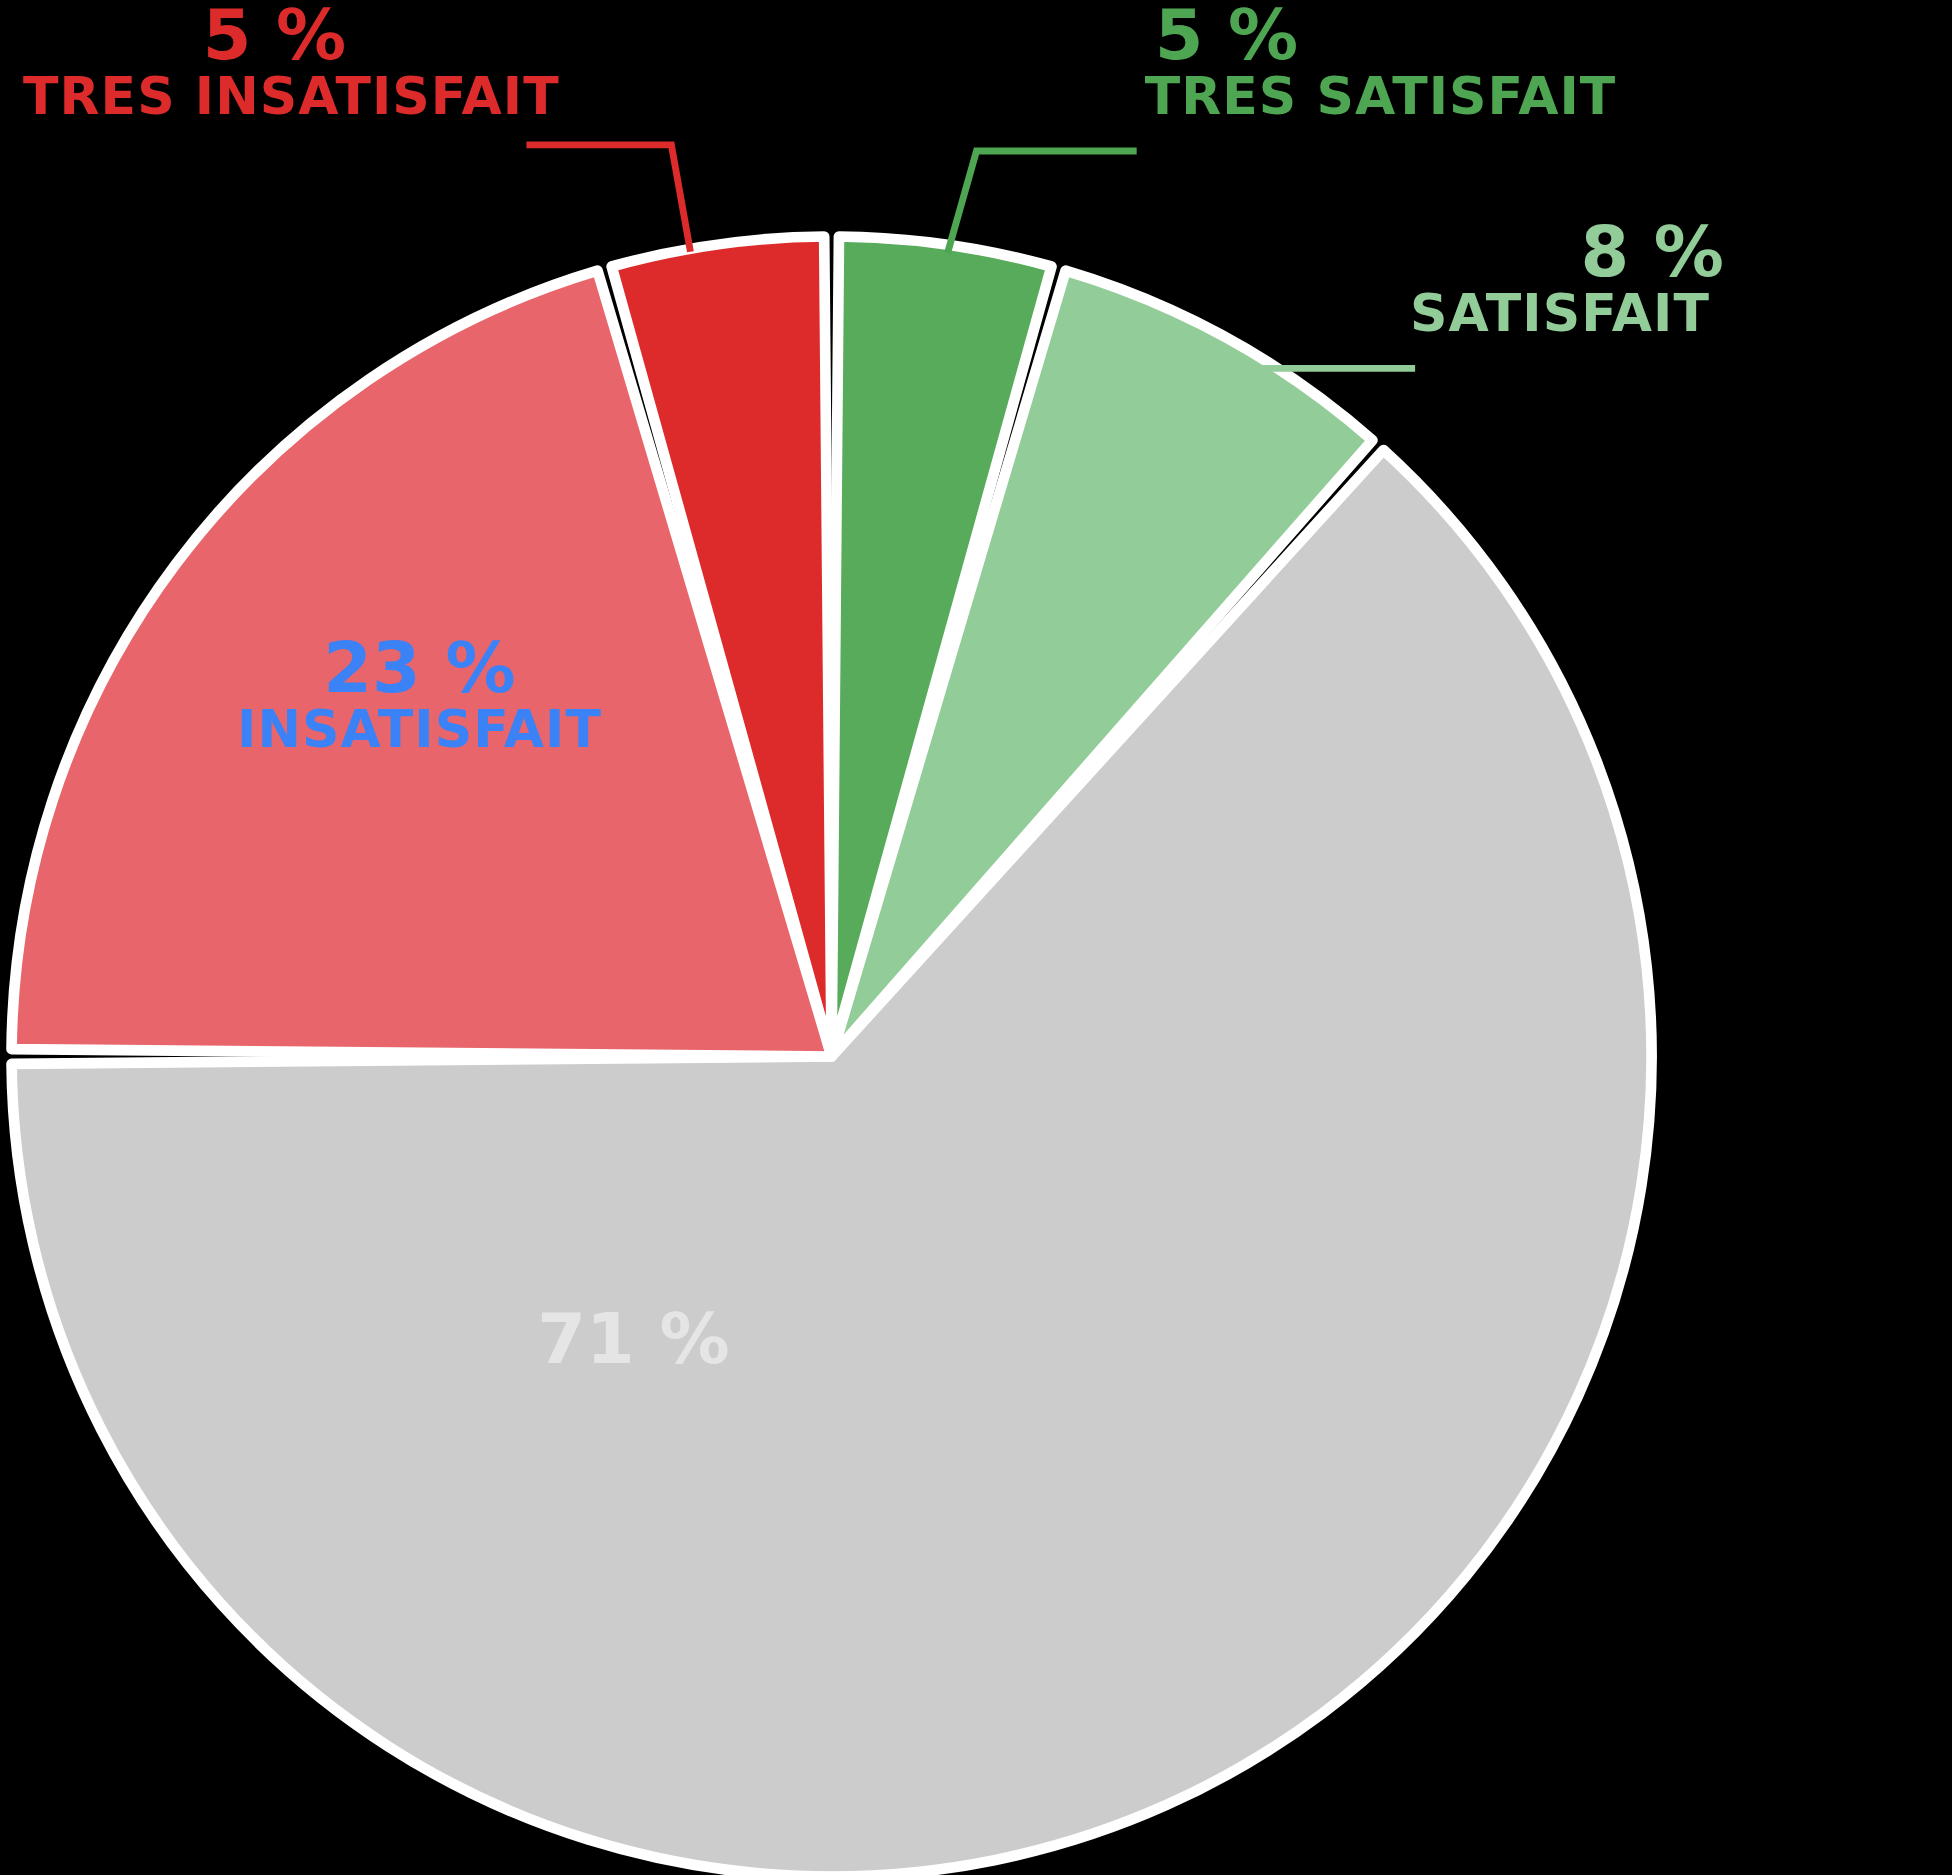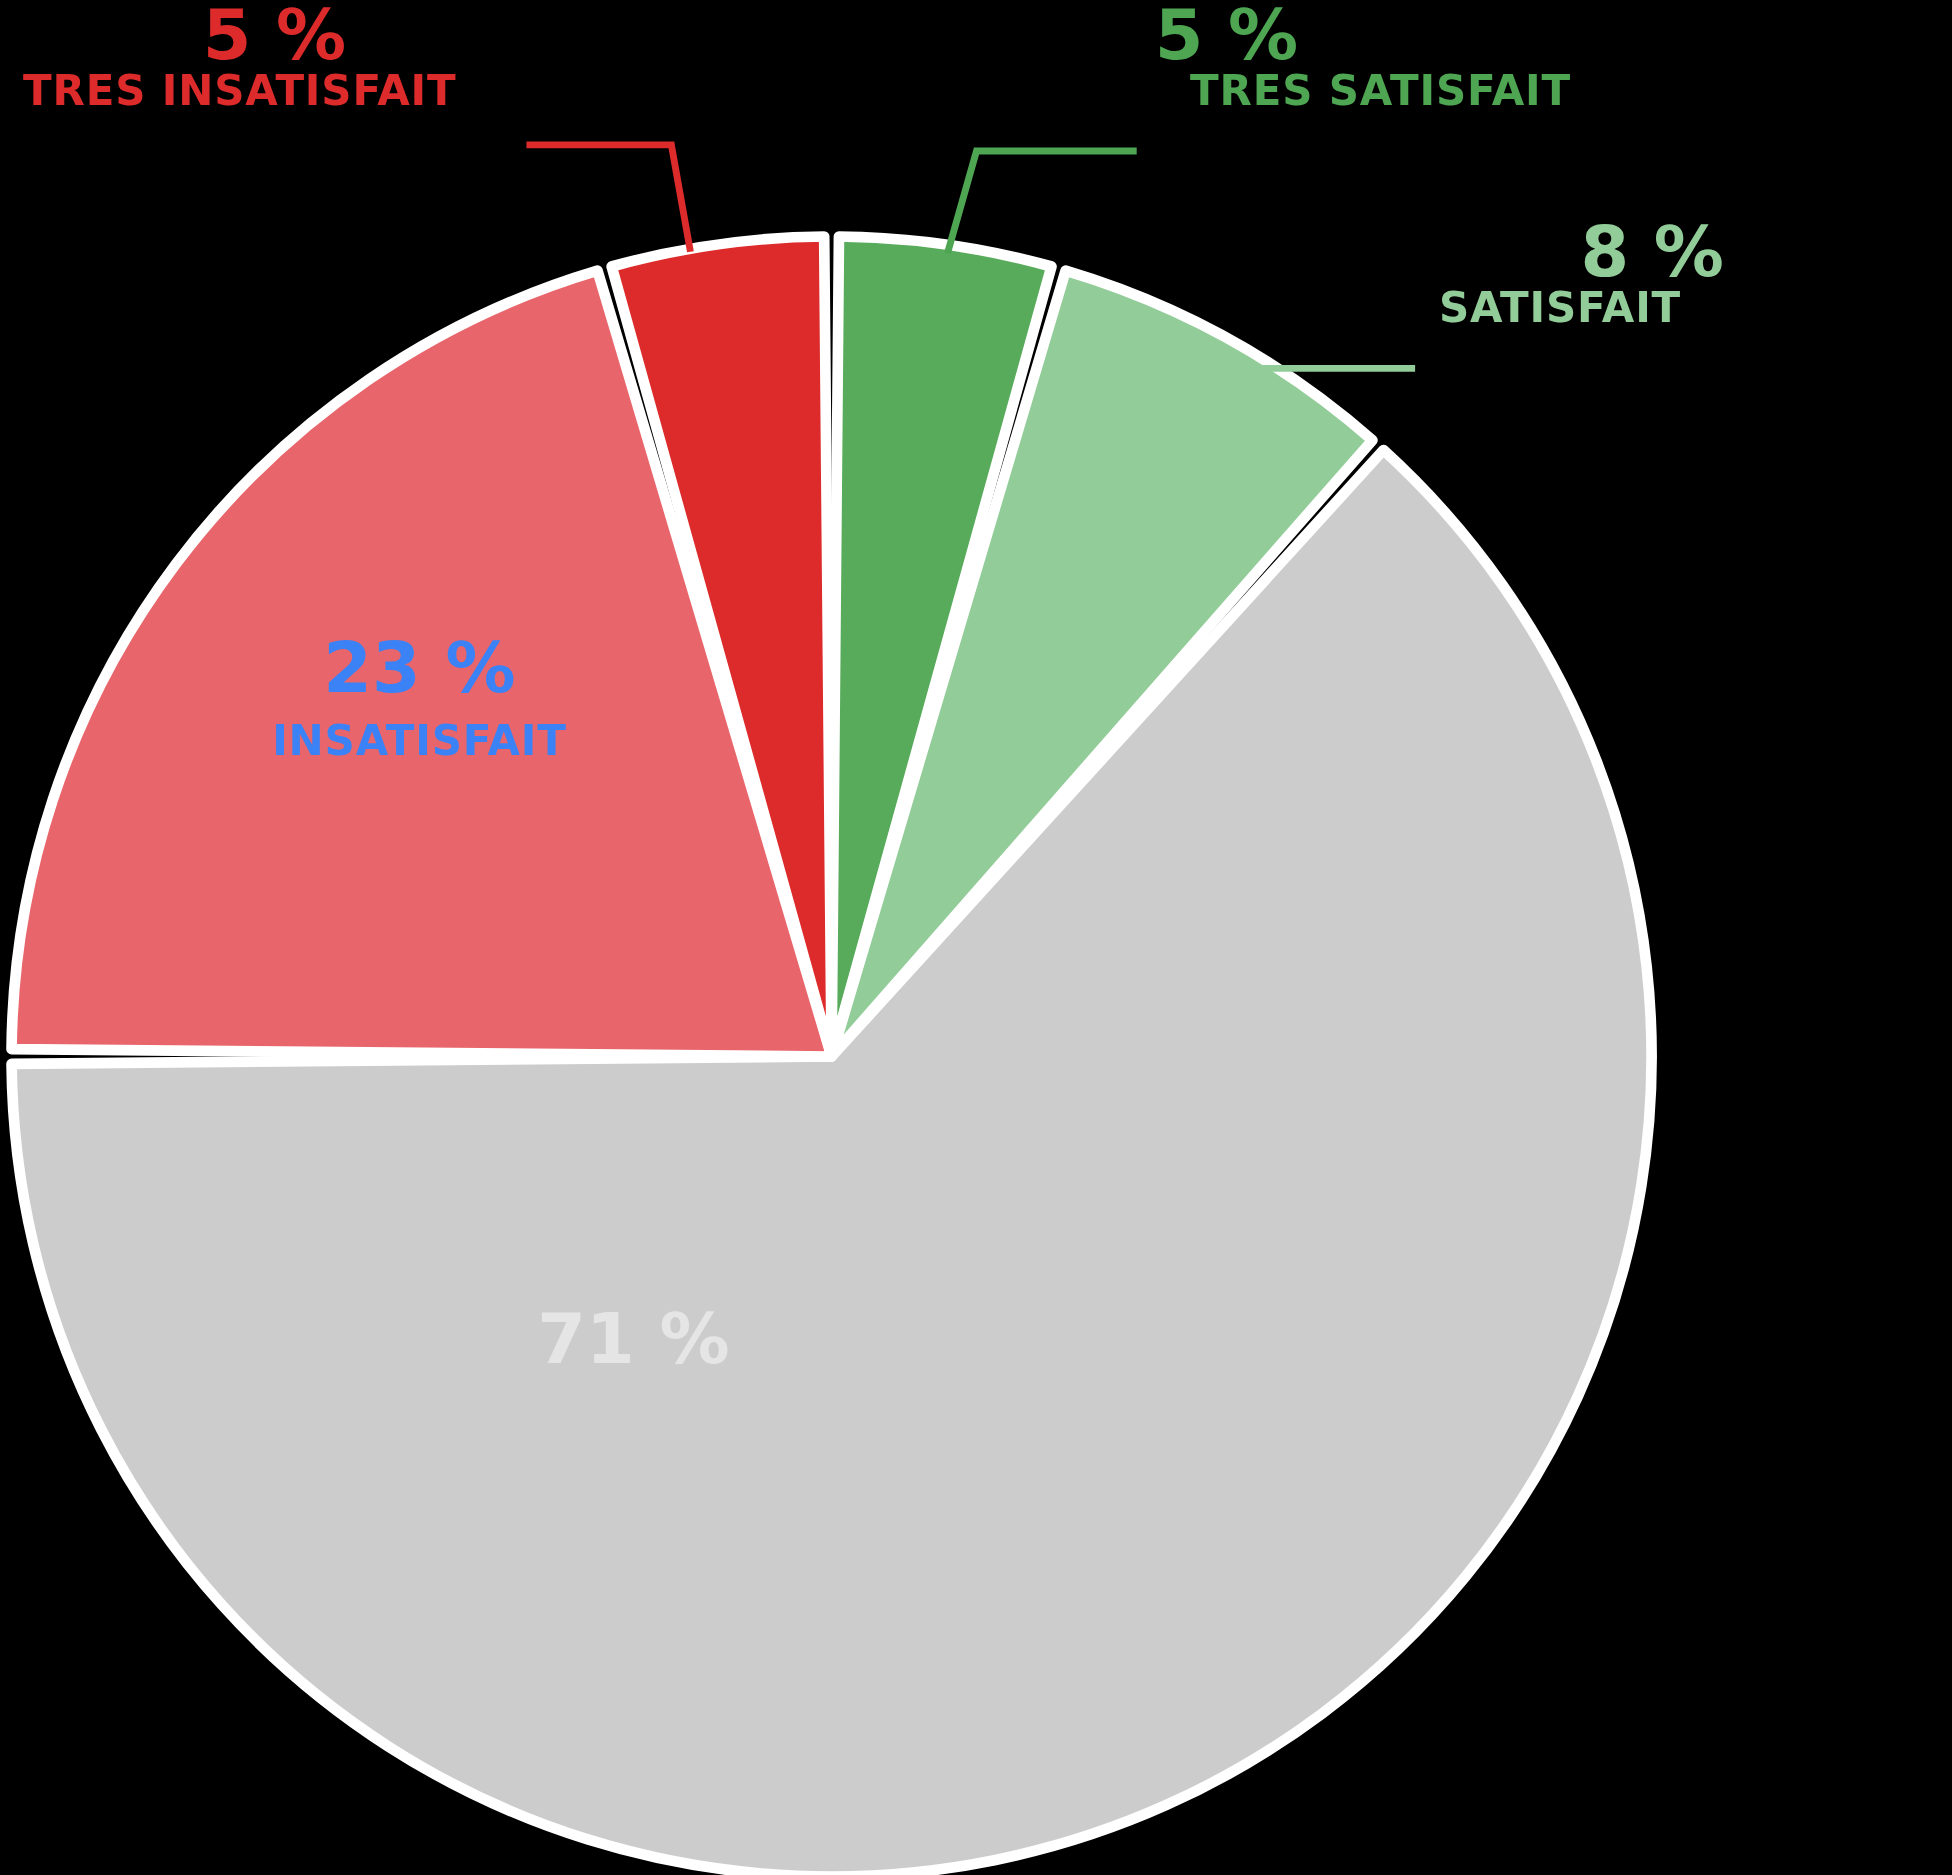--- a/index.html
+++ b/index.html
@@ -32,21 +32,21 @@
     font-weight: 700;
     letter-spacing: 0.01em;
     white-space: nowrap;
     line-height: 1.0;
   }
   .pct {
     font-size: 70px;
     font-weight: 700;
   }
   .name {
-    font-size: 42px;
+    font-size: 52px;
     font-weight: 700;
     letter-spacing: 0.02em;
   }
   
   .callout { position: absolute; text-align: left; }
   .callout .pct { display: block; }
   .callout .name { display: block; }
 
   #cal-tres-insatisfait { left: 23px; top: 0px; text-align: left; width: 503px; }
   #cal-tres-insatisfait .pct { text-align: center; width: 503px; }
@@ -56,21 +56,21 @@
   #cal-tres-satisfait .pct { text-align: left; padding-left: 10.7px;}
   #cal-tres-satisfait .name { text-align: center; }
 
   #cal-satisfait { left: 1396px; top: 217px; width: 328px; text-align: right;}
   #cal-satisfait .pct { text-align: right; }
   #cal-satisfait .name { text-align: center; }
 
   
   .inner { position: absolute; text-align: center; color: #ffffff; }
   .inner .pct { display:block; }
-  .inner .name { display:block;margin-top:17px; }
+  .inner .name { display:block; }
 
   #in-insatisfait { left: 183px; top: 633px; width: 473px; }
   #in-neutre { left: 397px; top: 1304px; width: 473px; }
 </style>
 </head>
 <body>
 
 <div id="stage">
 
   <svg id="pie" viewBox="0 0 2560 2458">

